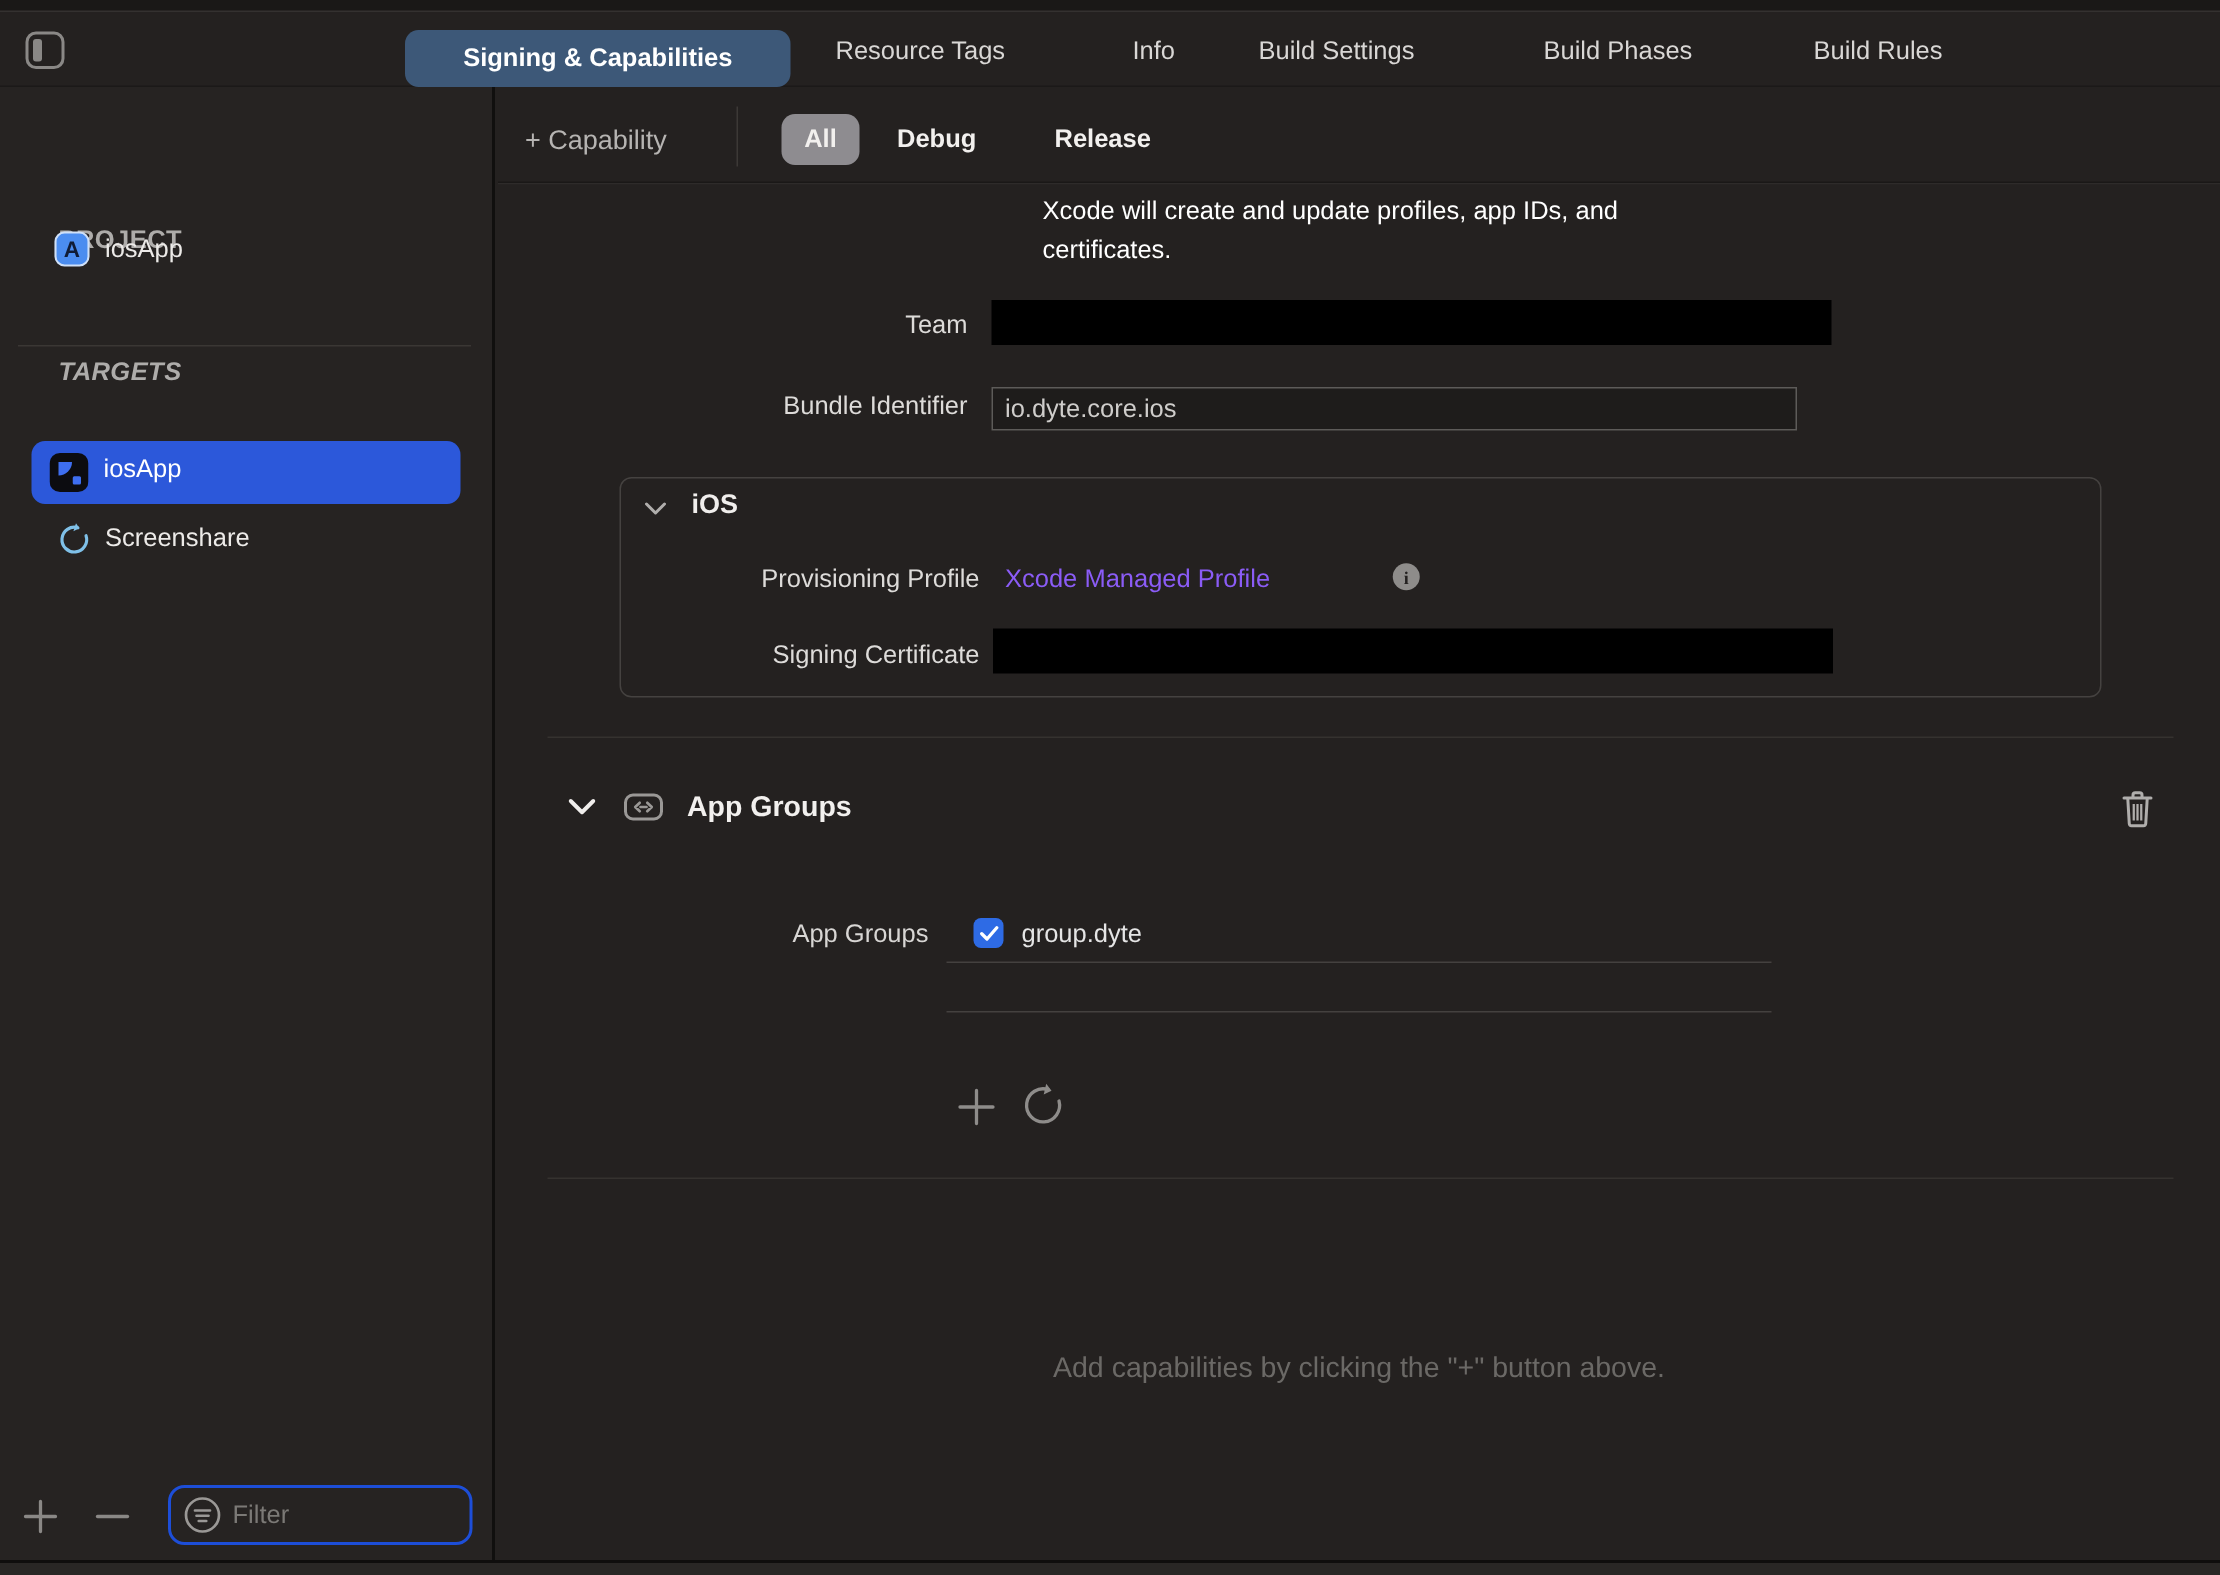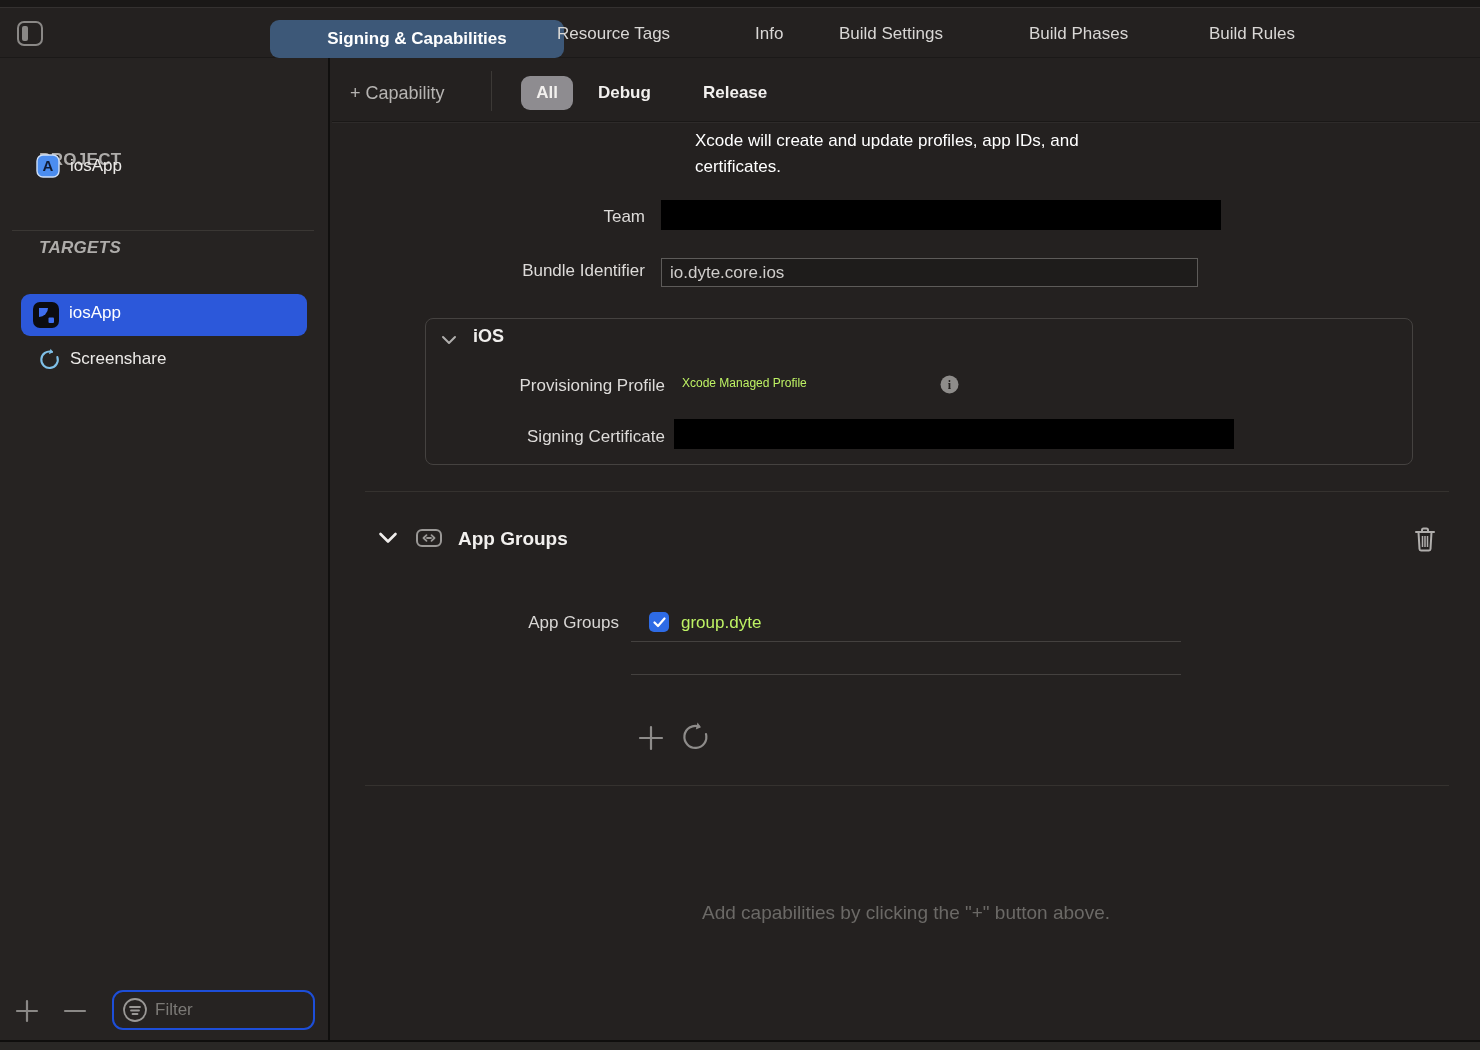--- a/index.html
+++ b/index.html
@@ -30,42 +30,42 @@
 
   
   #main { position:absolute; left:332px; top:58px; width:1148px; height:982px; background:#242120; }
   #toolbar-sep { position:absolute; left:0; top:63px; width:1148px; height:2px; background:#1a1817; border-bottom:1px solid #2e2b2a; }
   .seg-label { position:absolute; top:18px; height:34px; line-height:34px; font-size:17px; font-weight:bold; color:#f2f0ee; }
   #seg-all { background:#8e8c90; border-radius:9px; text-align:center; }
   .gray-note { color:#ffffff; font-size:17px; }
   .form-label { position:absolute; font-size:17px; color:#dddbd9; text-align:right; }
   .redaction { position:absolute; background:#000000; }
   #bundle-field { position:absolute; left:329px; top:200px; width:537px; height:29px; background:#1e1c1b; border:1px solid #5d5b59; display:flex; align-items:center; padding-left:8px; font-size:17px; color:#cfcdcb; }
-  #ios-box { position:absolute; left:81px; top:260px; width:988px; height:147px; border:1px solid #454240; border-radius:8px;margin-left:12px; }
+  #ios-box { position:absolute; left:81px; top:260px; width:988px; height:147px; border:1px solid #454240; border-radius:8px; }
   .hdiv { position:absolute; left:33px; width:1084px; height:1px; background:#35322f; }
   .underline { position:absolute; height:1px; background:#44413f; }
   #ag-checkbox { position:absolute; left:317px; top:554px; width:20px; height:20px; background:#2e6be5; border-radius:5px; display:flex; align-items:center; justify-content:center; }
   #footer-strip { position:absolute; left:0; top:1040px; width:1480px; height:10px; background:#292725; border-top:2px solid #0f0e0d; }
   .icon-btn { cursor:default; }
   .bold { font-weight:bold; }
 </style>
 </head>
 <body>
 
 <div id="titlebar-strip"></div>
 
 <div id="tabbar">
   <span class="abs icon-btn" style="left:16px; top:11px;">
     <svg width="28" height="27" viewBox="0 0 28 27">
       <rect x="2" y="2" width="24" height="23" rx="6" fill="none" stroke="#8a8886" stroke-width="2"></rect>
       <rect x="6" y="6" width="6" height="15" rx="2" fill="#8a8886"></rect>
     </svg>
   </span>
   <span class="tab" style="left:156px;margin-top:46px;">General</span>
-  <span class="tab-pill" style="left:270px; width:294px;">Signing &amp; Capabilities</span>
+  <span class="tab-pill" style="left:270px; width:257px;">Signing &amp; Capabilities</span>
   <span class="tab" style="left:557px;">Resource Tags</span>
   <span class="tab" style="left:755px;">Info</span>
   <span class="tab" style="left:839px;">Build Settings</span>
   <span class="tab" style="left:1029px;">Build Phases</span>
   <span class="tab" style="left:1209px;">Build Rules</span>
 </div>
 
 <div id="sidebar">
   <div class="side-header" style="top:92px;">PROJECT</div>
 
@@ -148,21 +148,21 @@
 
   <div id="ios-box">
     <span class="abs icon-btn" style="left:15px; top:13px;">
       <svg width="16" height="12" viewBox="0 0 16 12">
           <path d="M2 3 L8 9 L14 3" fill="none" stroke="#b0aeac" stroke-width="2" stroke-linecap="round" stroke-linejoin="round"></path>
         </svg>
     </span>
     <span class="abs bold" style="left:47px; top:7px; font-size:18px; color:#f0eeec;">iOS</span>
 
     <div class="form-label" style="left:0; top:57px; width:239px;">Provisioning Profile</div>
-    <span class="abs" style="left:256px; top:57px; font-size:12px; color:#bef264;">Xcode Managed Profile</span>
+    <span class="abs" style="left:256px; top:57px; font-size:17px; color:#8b5cf6;">Xcode Managed Profile</span>
     <span class="abs icon-btn" style="left:514px; top:56px;">
       <svg width="19" height="19" viewBox="0 0 19 19">
         <circle cx="9.5" cy="9.5" r="9" fill="#8e8c8a"></circle>
         <text x="9.5" y="14" font-size="12" font-weight="bold" fill="#242120" text-anchor="middle" font-family="Liberation Serif, serif">i</text>
       </svg>
     </span>
 
     <div class="form-label" style="left:0; top:108px; width:239px;">Signing Certificate</div>
     <div class="redaction" style="left:248px; top:100px; width:560px; height:30px;"></div>
   </div>
@@ -189,21 +189,21 @@
       <path d="M9.5 10 V21 M12 10 V21 M14.5 10 V21" stroke="#b0aeac" stroke-width="1.5"></path>
     </svg>
   </span>
 
   <div class="form-label" style="left:0; top:555px; width:287px; color:#d8d6d4;">App Groups</div>
   <div id="ag-checkbox">
     <svg width="13" height="11" viewBox="0 0 13 11">
         <path d="M1.5 5.5 L5 9 L11.5 1.5" fill="none" stroke="#ffffff" stroke-width="2.2" stroke-linecap="round" stroke-linejoin="round"></path>
       </svg>
   </div>
-  <span class="abs" style="left:349px; top:555px; font-size:17px; color:#bef264;">group.dyte</span>
+  <span class="abs" style="left:349px; top:555px; font-size:17px; color:#e5e5e5;">group.dyte</span>
   <div class="underline" style="left:299px; top:583px; width:550px;"></div>
   <div class="underline" style="left:299px; top:616px; width:550px;"></div>
 
   <span class="abs icon-btn" style="left:304px; top:665px;">
     <svg width="30" height="30" viewBox="0 0 30 30">
         <path d="M15 4 V26 M4 15 H26" stroke="#8e8c8a" stroke-width="2.2" stroke-linecap="round"></path>
       </svg>
   </span>
   <span class="abs icon-btn" style="left:348px; top:663px;">
     <svg width="32" height="32" viewBox="0 0 32 32">

